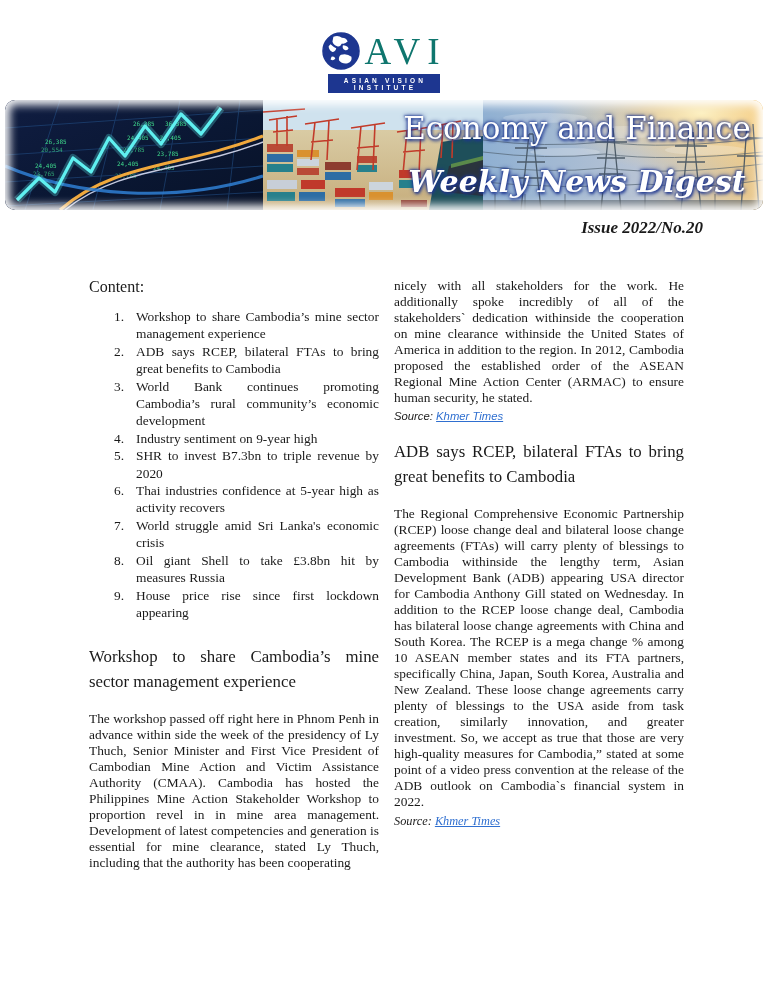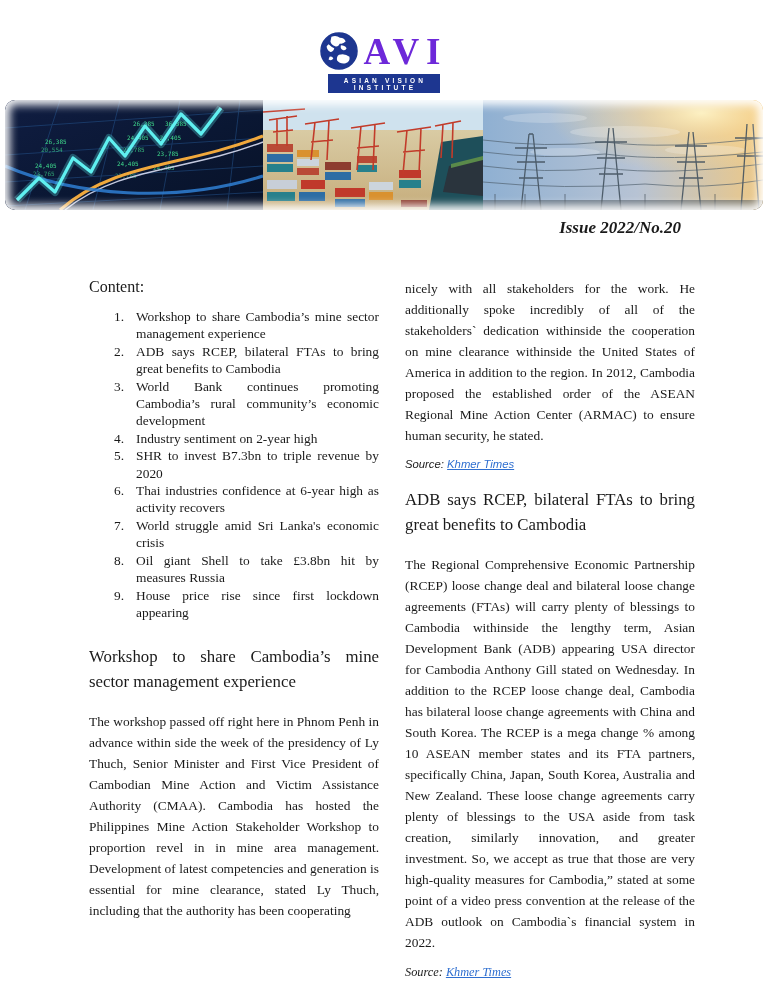--- a/index.html
+++ b/index.html
@@ -13,21 +13,21 @@
   }
 
   
   .logo-wrap {
     position: absolute; top: 30px; left: 0; width: 768px;
     display: flex; flex-direction: column; align-items: center;
   }
   .logo-row { display: flex; align-items: center; gap: 5px; height: 42px; }
   .logo-acronym {
     font-family: "Liberation Serif", serif;
-    font-size: 37px; font-weight: bold; color: #6d28d9;
+    font-size: 37px; font-weight: normal; color: #0f766e;
     letter-spacing: 7px; line-height: 1;
   }
   .logo-bar {
     margin-top: 2px; background: #1d3690; color: #ffffff;
     font-family: "Liberation Sans", sans-serif;
     font-size: 6.5px; font-weight: bold; letter-spacing: 3.2px;
     padding: 3px 8px 2px 10px; width: 112px; text-align: center;
   }
 
   
@@ -47,29 +47,29 @@
     font-family: "DejaVu Serif", serif; color: #ffffff;
     text-shadow: 0 0 5px rgba(29,54,144,.95), 1px 2px 3px rgba(29,54,144,.9), -1px -1px 2px rgba(29,54,144,.6);
     white-space: nowrap;
   }
   .banner-title { top: 10px; font-size: 31px; }
   .banner-subtitle { top: 64px; font-size: 30px; font-style: italic; font-weight: bold; }
 
   
   .issue-line {
     position: absolute; top: 218px; left: 0; width: 768px;
-    padding-right: 87px; text-align: right;
+    padding-right: 65px; text-align: right;
     font-size: 17px; font-weight: bold; font-style: italic;
   }
 
   
   .content {
     position: absolute; top: 278px; left: 0; width: 768px;
     padding: 0 74px 0 89px;
-    display: flex; gap: 26px;
+    display: flex; gap: 15px;
   }
   .col { width: 290px; flex: 0 0 290px; }
 
   .toc-heading { font-size: 16px; margin-bottom: 12px; }
   ol.toc { list-style: none; counter-reset: tocnum; }
   ol.toc li {
     counter-increment: tocnum;
     position: relative; padding-left: 47px;
     font-size: 13.4px; line-height: 17.4px;
     text-align: justify;
@@ -79,23 +79,23 @@
     position: absolute; left: 25px;
   }
 
   .article-heading {
     font-size: 16.8px; line-height: 25px;
     font-weight: normal; text-align: justify;
     margin-top: 23px; margin-bottom: 17px;
   }
   .col-right .article-heading { margin-top: 17px; }
   .body-par {
-    font-size: 13.4px; line-height: 21px; text-align: justify;
-  }
-  .source-line { margin-top: 12px; font-size: 12px; }
+    font-size: 13.4px; line-height: 16px; text-align: justify;
+  }
+  .source-line { margin-top: 4px; font-size: 12px; }
   .source-sans { font-family: "Liberation Sans", sans-serif; font-style: italic; font-size: 11.3px; }
   .source-serif { font-family: "Liberation Serif", serif; font-style: italic; font-size: 12.3px; }
   .source-link { color: #2f6fd0; text-decoration: underline; cursor: pointer; }
 </style>
 </head>
 <body>
 
 <div class="logo-wrap">
   <div class="logo-row">
     <span style="display:inline-block;width:38px;height:38px;">
@@ -236,36 +236,38 @@
     </g>
     <rect x="478" y="100" width="280" height="10" fill="#39434d" opacity="0.55"></rect>
     <g stroke="#39434d" stroke-width="1" opacity="0.6">
       <line x1="490" y1="94" x2="490" y2="110"></line>
         <line x1="520" y1="94" x2="520" y2="110"></line>
       <line x1="560" y1="94" x2="560" y2="110"></line>
         <line x1="640" y1="94" x2="640" y2="110"></line>
       <line x1="710" y1="94" x2="710" y2="110"></line>
     </g>
   </svg>
+  <div class="banner-title">Economy and Finance</div>
+  <div class="banner-subtitle">Weekly News Digest</div>
   <div class="banner-fade"></div>
 </div>
 
 <div class="issue-line">Issue 2022/No.20</div>
 
 <div class="content">
 
   <div class="col col-left">
     <div class="toc-heading">Content:</div>
     <ol class="toc">
       <li>Workshop to share Cambodia’s mine sector management experience</li>
       <li>ADB says RCEP, bilateral FTAs to bring great benefits to Cambodia</li>
       <li>World Bank continues promoting Cambodia’s rural community’s economic development</li>
-      <li>Industry sentiment on 2-year high</li>
+      <li>Industry sentiment on 9-year high</li>
       <li>SHR to invest B7.3bn to triple revenue by 2020</li>
-      <li>Thai industries confidence at 6-year high as activity recovers</li>
+      <li>Thai industries confidence at 5-year high as activity recovers</li>
       <li>World struggle amid Sri Lanka's economic crisis</li>
       <li>Oil giant Shell to take £3.8bn hit by measures Russia</li>
       <li>House price rise since first lockdown appearing</li>
     </ol>
 
     <h2 class="article-heading">Workshop to share Cambodia’s mine sector management experience</h2>
     <p class="body-par">The workshop passed off right here in Phnom Penh in advance within side the week of the presidency of Ly Thuch, Senior Minister and First Vice President of Cambodian Mine Action and Victim Assistance Authority (CMAA). Cambodia has hosted the Philippines Mine Action Stakeholder Workshop to proportion revel in in mine area management. Development of latest competencies and generation is essential for mine clearance, stated Ly Thuch, including that the authority has been cooperating</p>
   </div>
 
   <div class="col col-right">

